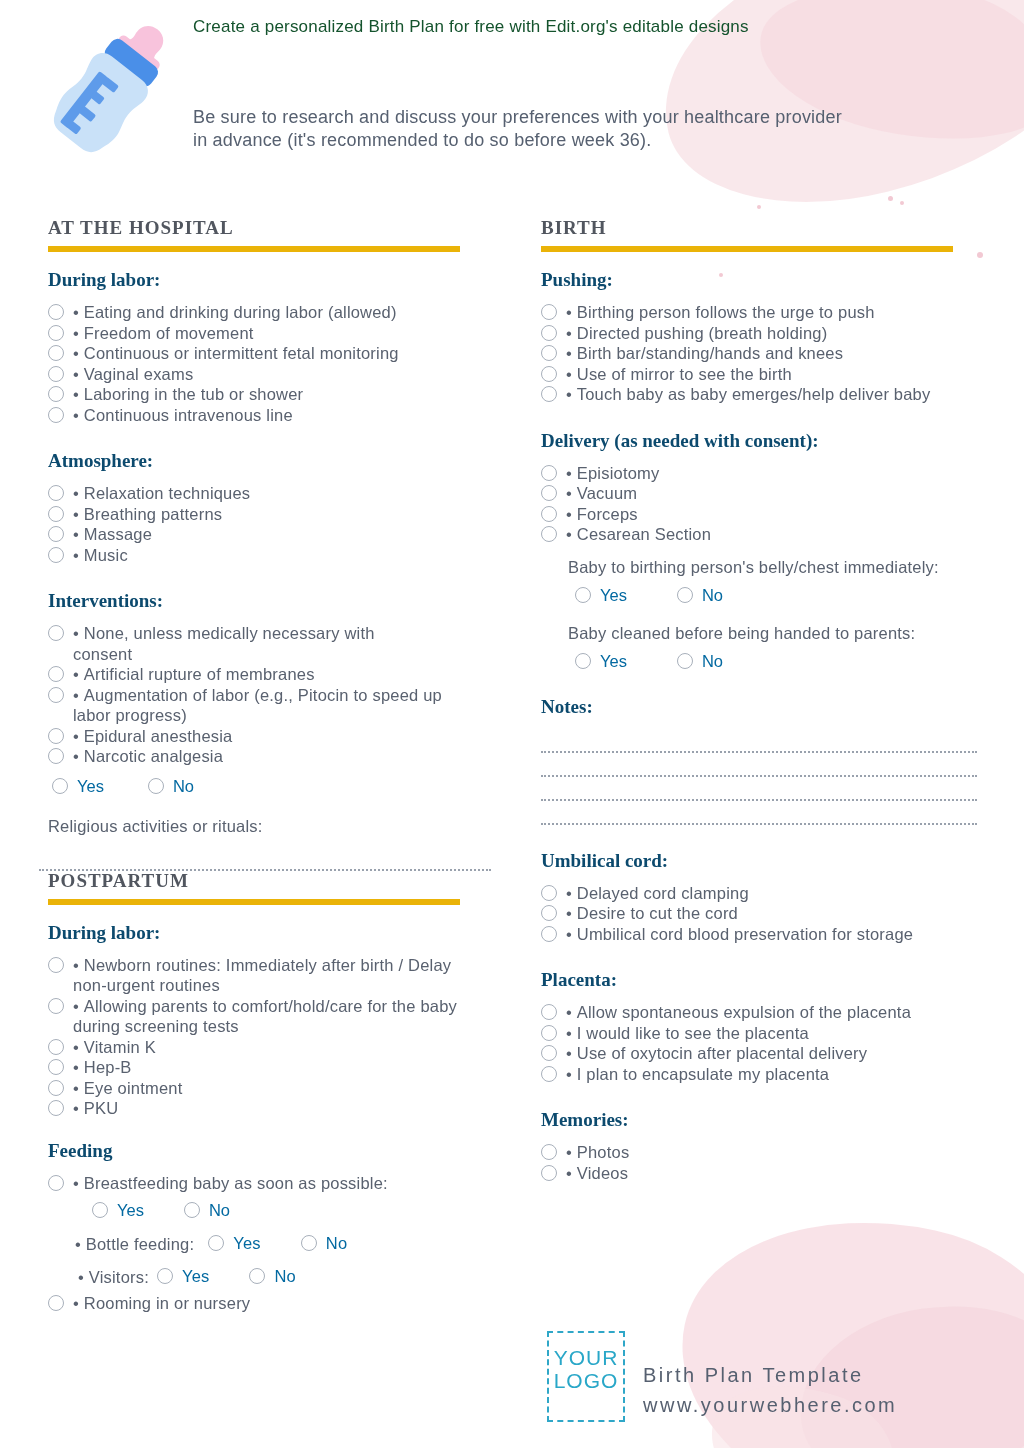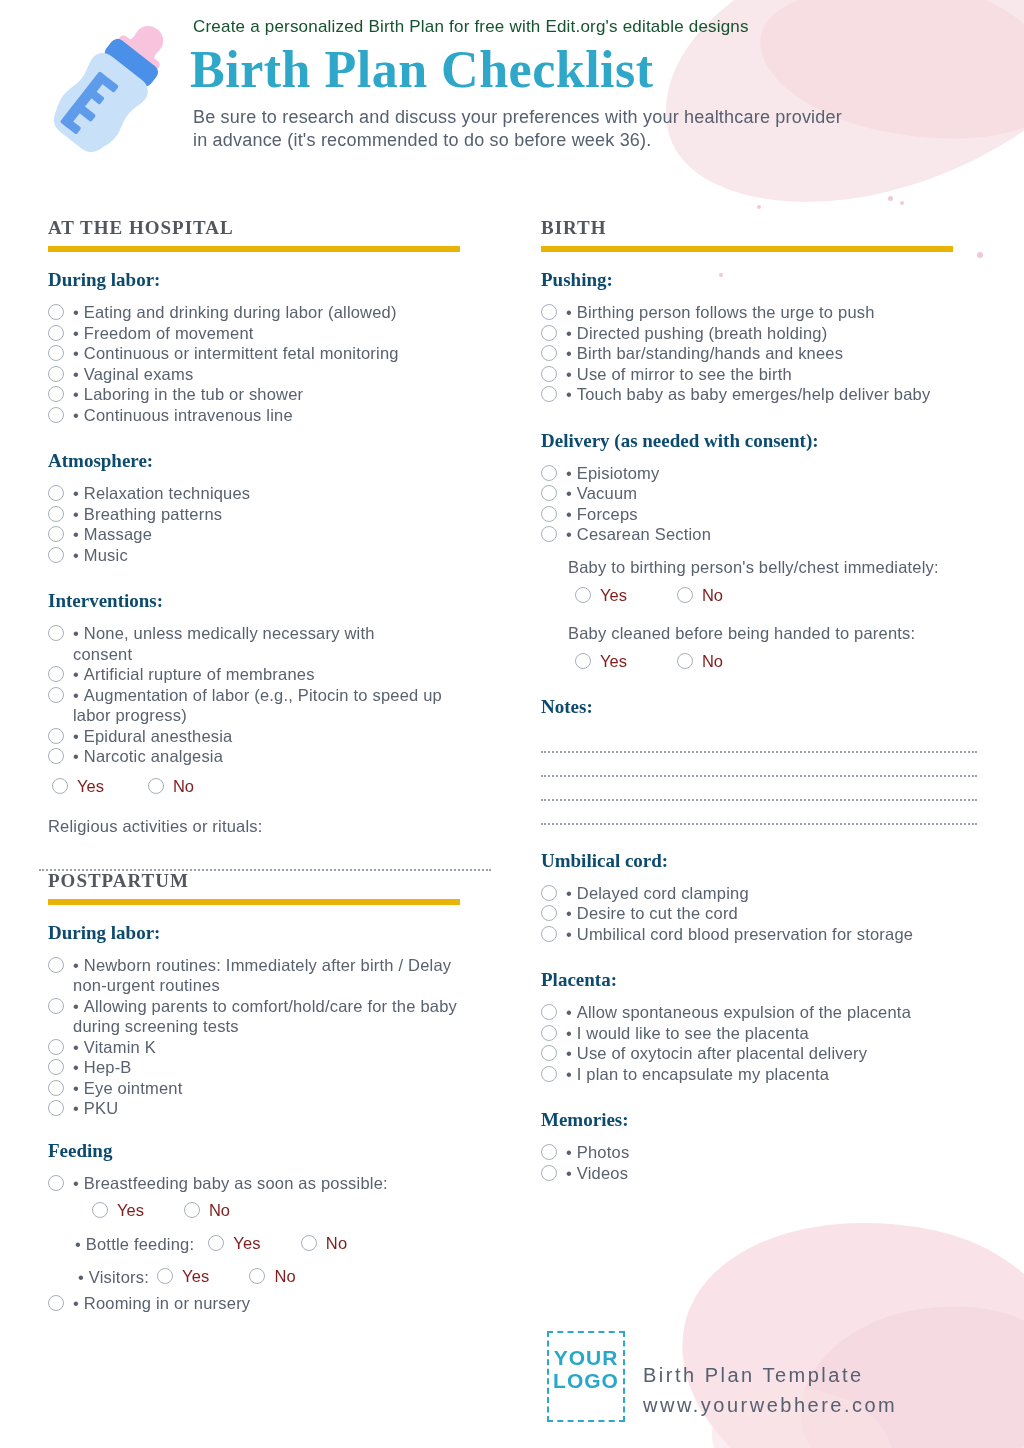--- a/index.html
+++ b/index.html
@@ -37,21 +37,21 @@
   h3.first{margin-top:18px;}
   .item{display:flex;align-items:flex-start;font-size:16.5px;line-height:20.5px;
         letter-spacing:.2px;color:#59616F;}
   .radio{width:14px;height:14px;border:1.6px solid #A8B0BB;border-radius:50%;
          flex:0 0 auto;margin:2px 9px 0 0;background:#fff;cursor:pointer;}
   .txt::before{content:"\2022\00a0";}
   .plain{font-size:16.5px;line-height:21px;letter-spacing:.2px;color:#59616F;}
   .w360{max-width:360px;} .w425{max-width:425px;} .w380{max-width:380px;}
   .w370{max-width:370px;} .w405{max-width:405px;}
   .ynrow{display:flex;margin-top:10px;}
-  .opt{display:flex;align-items:flex-start;font-size:16.5px;line-height:19px;color:#7f1d1d;}
+  .opt{display:flex;align-items:flex-start;font-size:16.5px;line-height:19px;color:#0369a1;}
   .opt .radio{margin-top:1px;}
   .gap44{margin-right:44px;} .gap40{margin-right:40px;}
   .students{margin-top:30px;}
   .religious{margin-top:20px;}
   .dotline{border-bottom:2px dotted #99A1AD;height:20px;}
   .rel-line{width:452px;margin-left:-9px;margin-top:12px;}
   .sec2{margin-top:48px;}
   .q{padding-left:27px;margin-top:12px;}
   .q-yn{padding-left:34px;}
   .notes-h{margin-top:44px;}
@@ -59,21 +59,21 @@
   .notes-lines .dotline{height:22px;}
   .umb-h{margin-top:40px;}
   .pla-h{margin-top:16px;}
   .indent27{padding-left:27px;} .indent30{padding-left:30px;} .indent44{padding-left:44px;}
   .mt14{margin-top:14px;} .mt8{margin-top:8px;} .mt2{margin-top:12px;} .mt6{margin-top:6px;}
   .iopt{display:inline-flex;margin-left:14px;}
   .iopt2{display:inline-flex;margin-left:40px;}
   
   .logo-box{position:absolute;left:547px;top:1331px;width:74px;height:74px;z-index:1;
             border:2px dashed #2FA7C8;text-align:center;padding-top:13px;box-sizing:content-box;}
-  .logo-box div{font-weight:700;font-size:21px;line-height:23px;letter-spacing:1px;color:#29A7C8;}
+  .logo-box div{font-weight:400;font-size:21px;line-height:23px;letter-spacing:1px;color:#29A7C8;}
   .foot-text{position:absolute;left:643px;top:1364px;z-index:1;color:#566070;}
   .foot-text .l1{font-size:20px;letter-spacing:2.5px;}
   .foot-text .l2{font-size:20px;letter-spacing:2.5px;margin-top:7px;}
 </style>
 </head>
 <body>
 
 <div class="page">
 
   <div class="wc wc-tr1"></div>
@@ -96,21 +96,20 @@
       <g fill="#5E9BEA">
         <rect x="59" y="76" width="11" height="68" rx="2"></rect>
         <rect x="68" y="76" width="17" height="9" rx="2"></rect>
         <rect x="68" y="95" width="13" height="9" rx="2"></rect>
         <rect x="68" y="115" width="17" height="9" rx="2"></rect>
         <rect x="68" y="135" width="13" height="9" rx="2"></rect>
       </g>
     </g>
   </svg>
   <div class="tagline">Create a personalized Birth Plan for free with Edit.org's editable designs</div>
-  <div class="title">Birth Plan Checklist</div>
   <div class="subtitle">Be sure to research and discuss your preferences with your healthcare provider in advance (it's recommended to do so before week 36).</div>
 
   <div class="col col-left">
     <h2 class="sec">AT THE HOSPITAL</h2>
 
     <h3 class="sub first">During labor:</h3>
     <div class="item">
         <span class="radio"></span>
         <span class="txt">Eating and drinking during labor (allowed)</span>
       </div>

